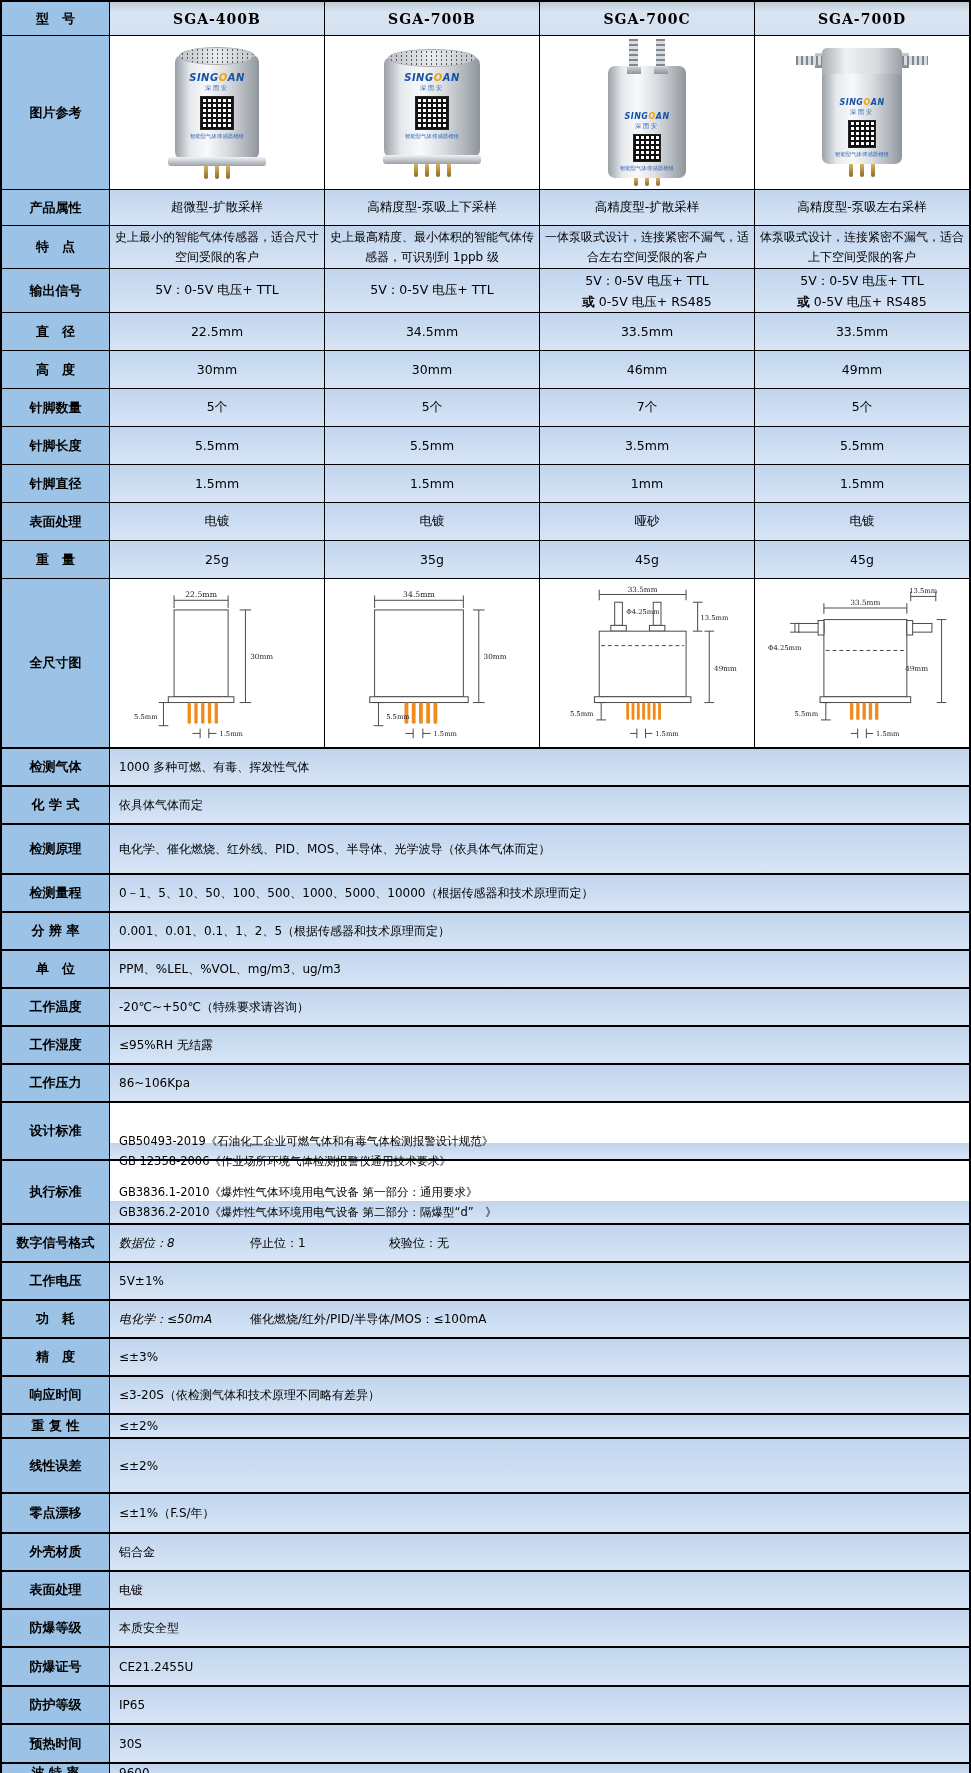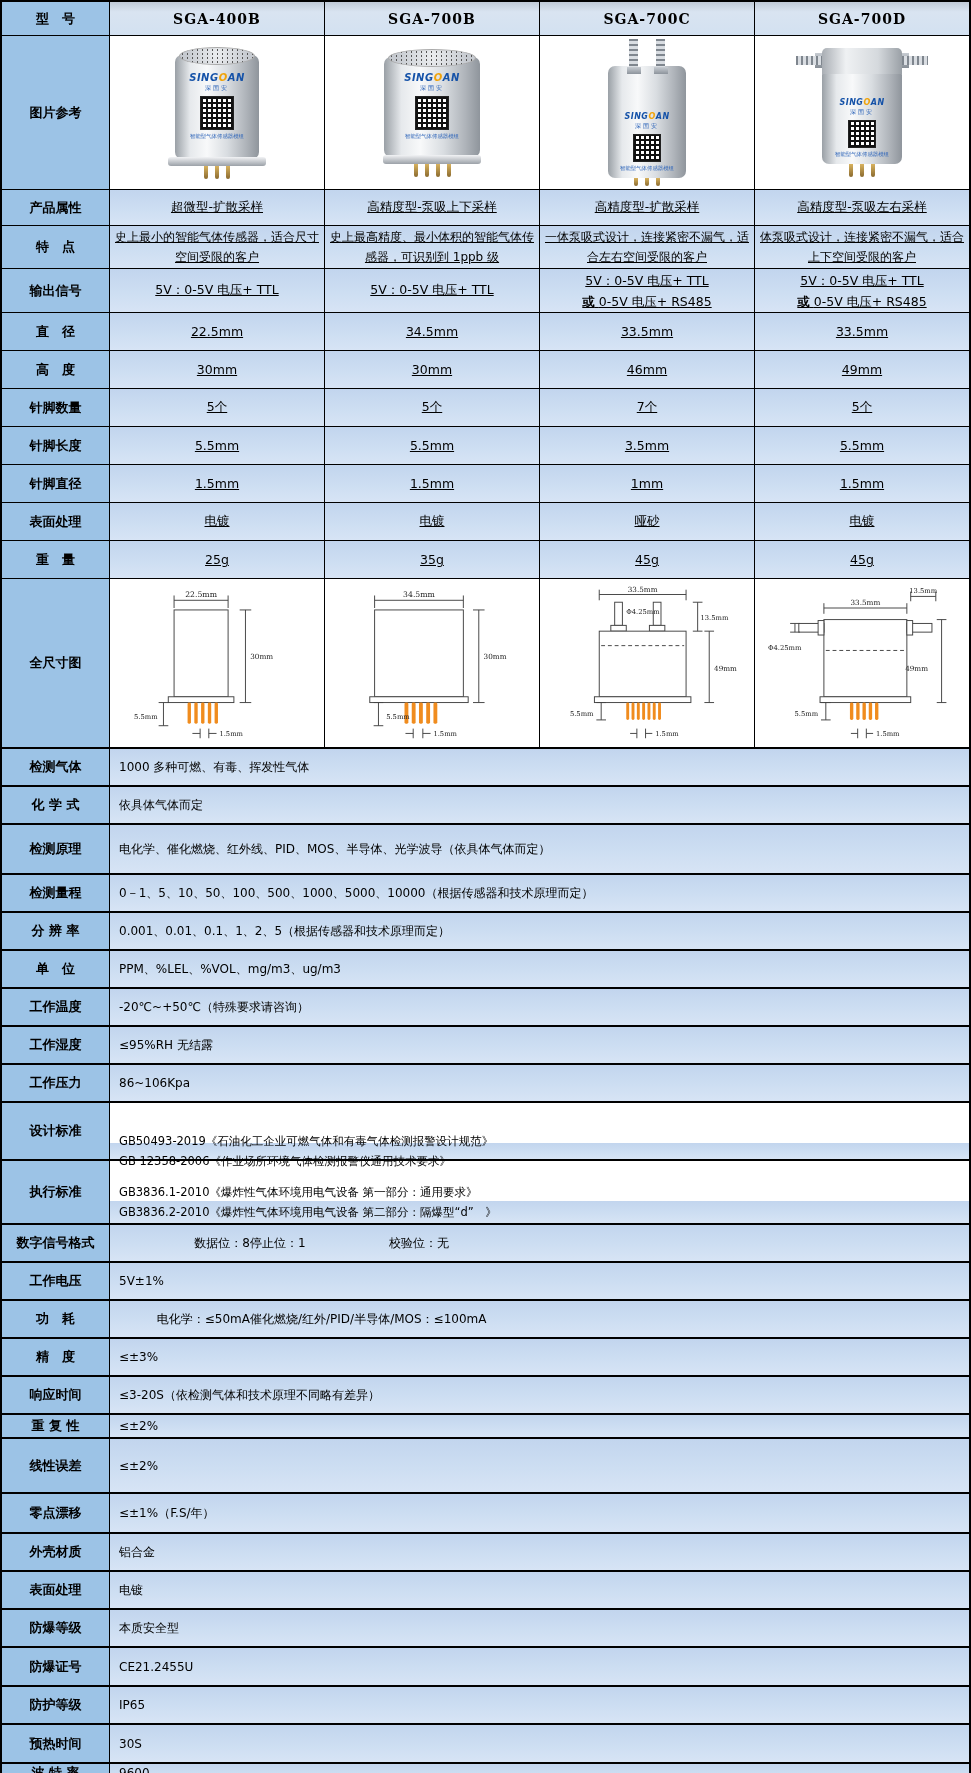--- a/index.html
+++ b/index.html
@@ -8,32 +8,32 @@
        font-family:"DejaVu Sans",sans-serif;color:#000;}
   .row{display:flex;border-bottom:1px solid #000;box-sizing:border-box;flex:none;}
   .lbl{flex:0 0 108px;background:#9cc3e6;border-right:1px solid #000;
        display:flex;align-items:center;justify-content:center;text-align:center;
        font-weight:bold;font-size:13px;box-sizing:border-box;padding:0 2px;}
   .cols{flex:1;display:flex;min-width:0;}
   .c{flex:1;border-right:1px solid #000;display:flex;flex-direction:column;
      align-items:center;justify-content:center;text-align:center;
      box-sizing:border-box;min-width:0;font-size:12.5px;}
   .c:last-child{border-right:none;}
-  .valbg{background:linear-gradient(180deg,#c2d5ee 0%,#cddef2 55%,#d7e4f5 100%);text-decoration:underline;}
+  .valbg{background:linear-gradient(180deg,#c2d5ee 0%,#cddef2 55%,#d7e4f5 100%);}
   .hdr .c{background:linear-gradient(180deg,#bfc9d6 0,#d9e4f1 30%,#d3e1f1 100%);
           font-family:"DejaVu Serif",serif;font-weight:bold;font-size:14px;letter-spacing:1px;}
   .feat{font-size:12px;line-height:20px;padding:1px 5px;}
   .out2{line-height:21px;font-size:12.5px;}
   
   .wrow{border-bottom:2px solid #000;}
   .wval{flex:1;display:flex;align-items:center;padding-left:9px;font-size:12px;
         background:linear-gradient(180deg,#c2d5ee 0%,#cddef2 55%,#d7e4f5 100%);
         box-sizing:border-box;min-width:0;}
   .wlines{flex-direction:column;align-items:flex-start;justify-content:center;line-height:20px;font-size:11.5px;margin-top:40px;}
-  .part1{width:131px;flex:none;text-align:right;}
+  .part1{width:131px;flex:none;text-align:left;font-style:italic;}
   .part2{width:139px;flex:none;text-align:left;}
   
   .photo-c{background:#fff;display:flex;align-items:center;justify-content:center;}
   .sensor{position:relative;display:flex;flex-direction:column;align-items:center;}
   .cap{width:76px;height:18px;border-radius:50%;z-index:2;margin-bottom:-10px;
        background:radial-gradient(circle at 50% 40%,#eceef0 0%,#c6cad0 80%);
        background-image:radial-gradient(circle,#555 0.8px,transparent 1.1px),
                         radial-gradient(circle at 50% 40%,#eceef0 0%,#c6cad0 80%);
        background-size:5px 4px,100% 100%;border:1px solid #aaa;box-sizing:border-box;}
   .bodyc{width:84px;height:104px;border-radius:7px;position:relative;z-index:1;

